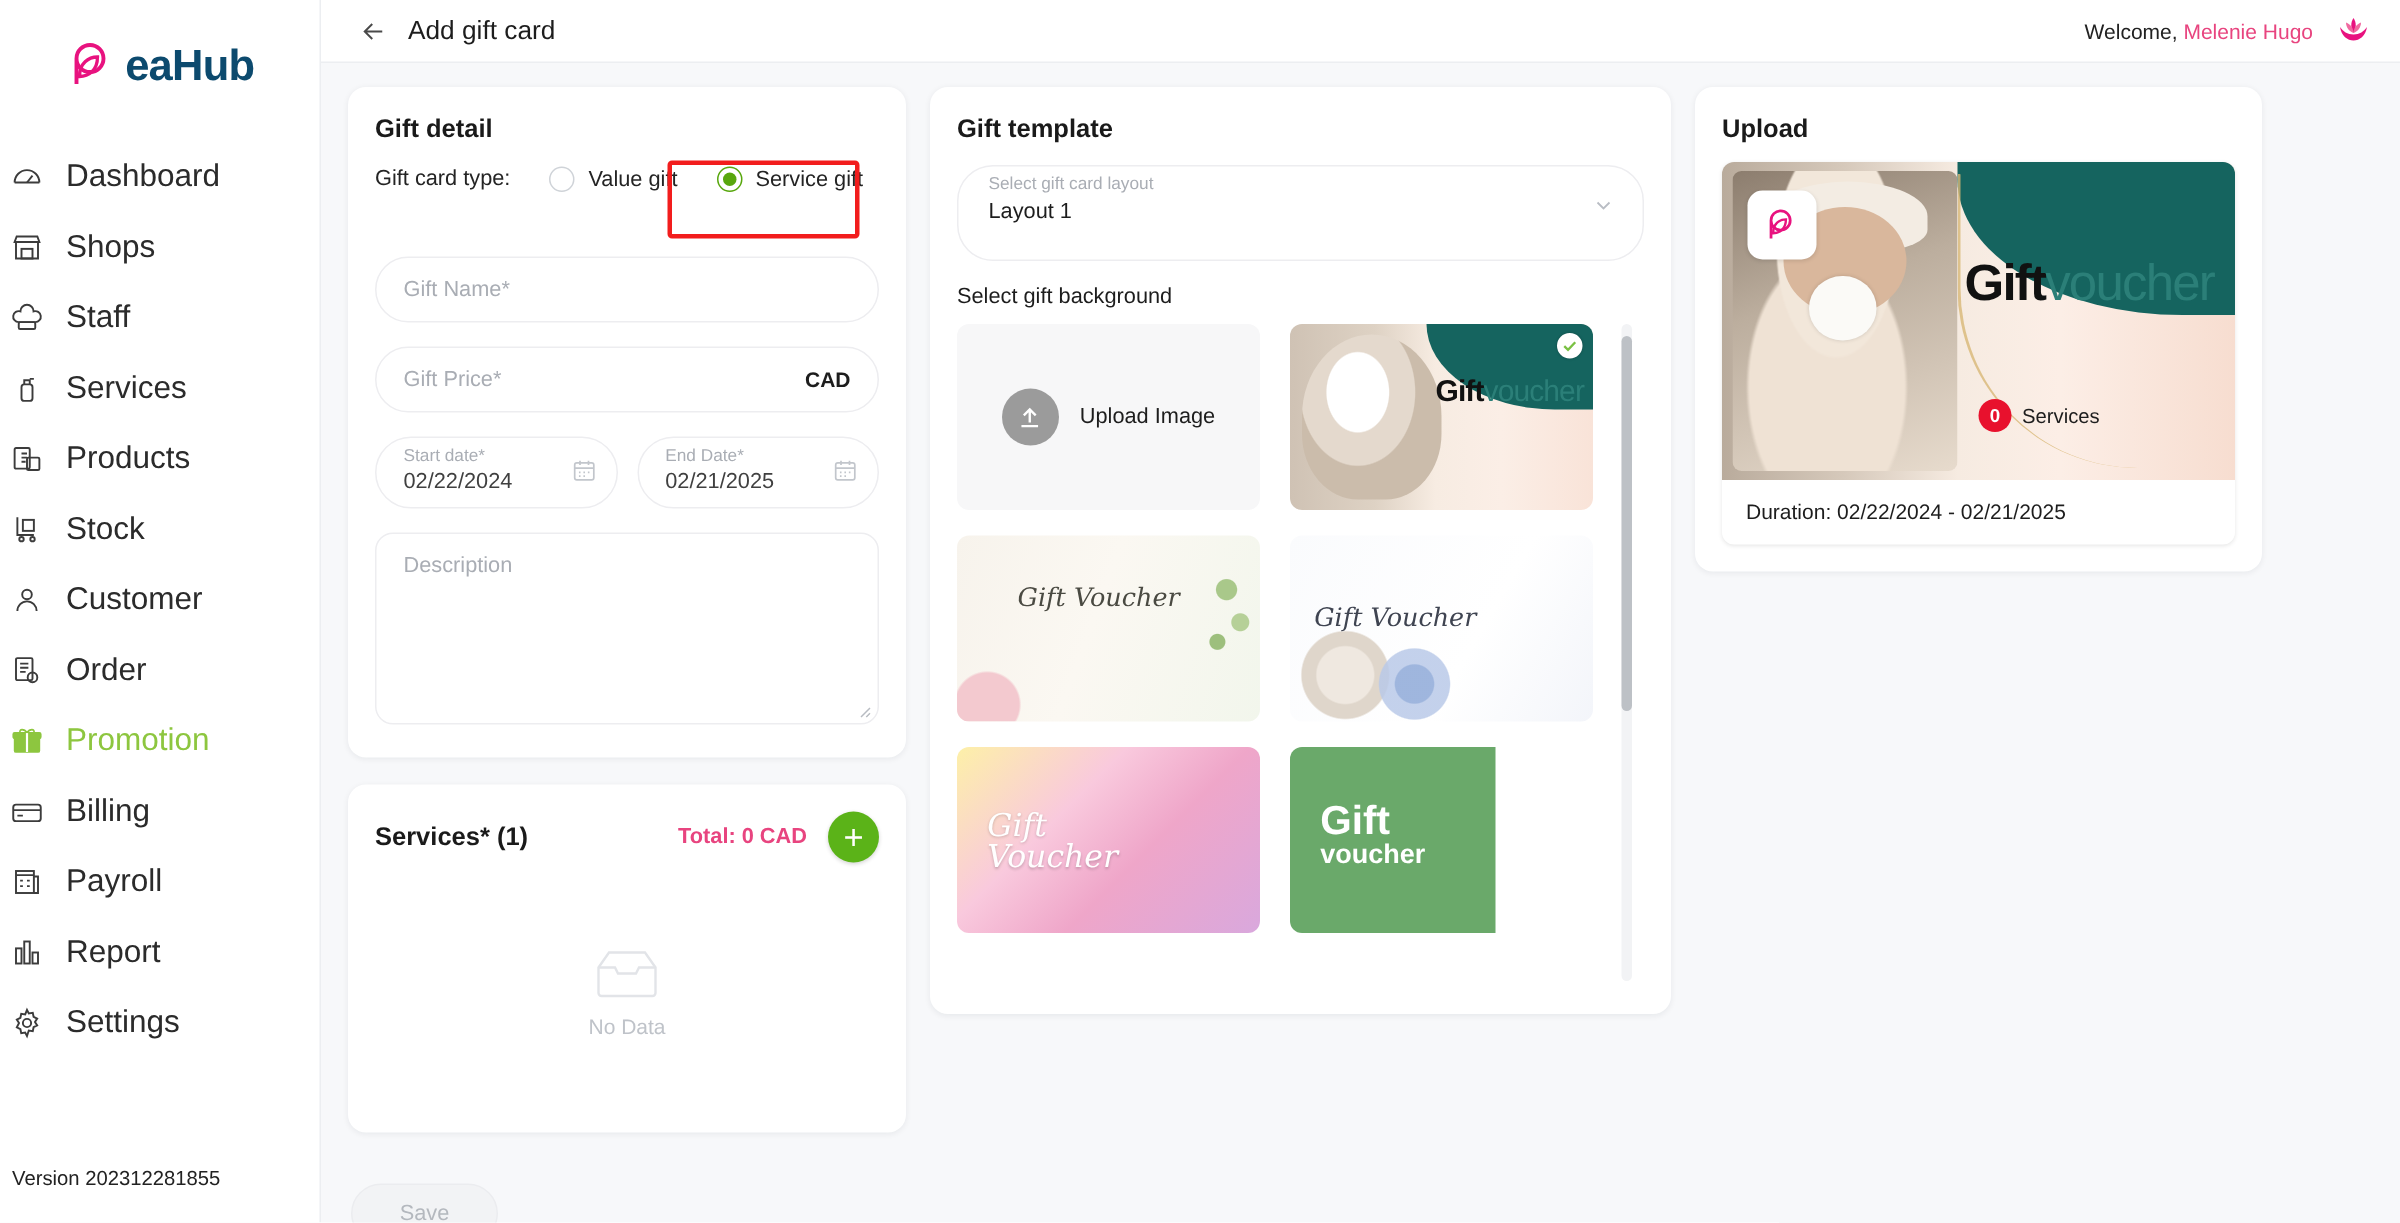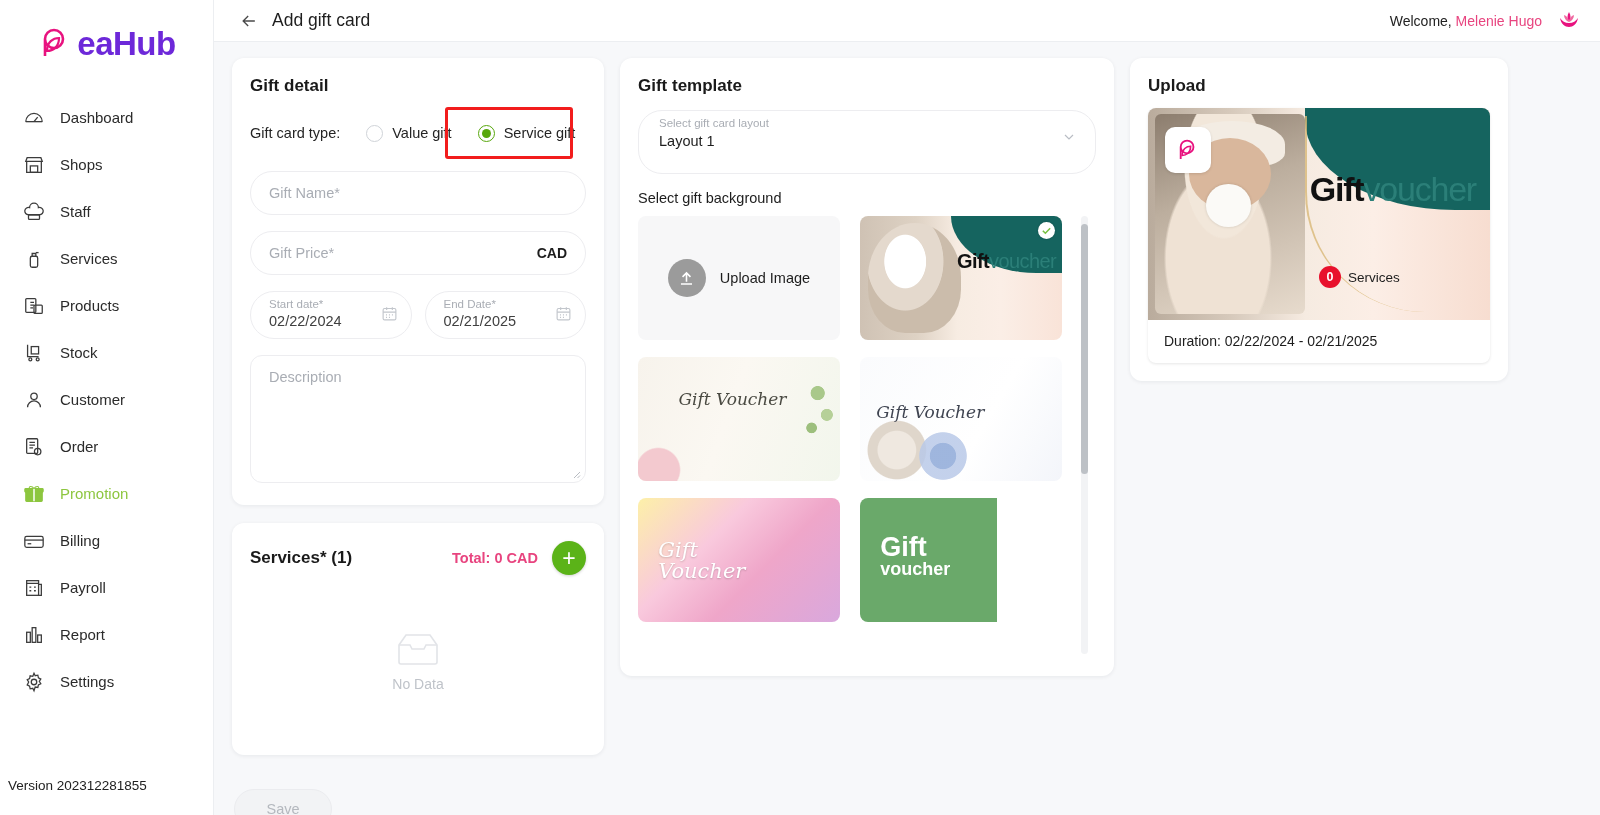--- a/index.html
+++ b/index.html
@@ -12,26 +12,26 @@
 
   
   .sidebar {
     width: 214px; height: 815px; background: #ffffff;
     border-right: 1px solid #eceef1;
     position: relative; flex: 0 0 214px;
   }
   .logo-wrap { height: 88px; display: flex; align-items: center; justify-content: center; }
   .logo { display: flex; align-items: center; gap: 2px; }
   .logo-mark { width: 38px; height: 38px; }
-  .logo-text { font-size: 33px; font-weight: 700; color: #6d28d9; letter-spacing: -0.5px; }
+  .logo-text { font-size: 29px; font-weight: 700; color: #0c4a6e; letter-spacing: -0.5px; }
   .nav { margin-top: 6px; }
   .nav-item {
     display: flex; align-items: center; gap: 14px;
-    height: 47px; padding-left: 22px; cursor: pointer;
-    color: #2b2b2b; font-size: 15px;
+    height: 47px; padding-left: 6px; cursor: pointer;
+    color: #2b2b2b; font-size: 21px;
   }
   .nav-item .nav-ico { width: 24px; height: 24px; flex: 0 0 24px; display:flex; align-items:center; justify-content:center; }
   .nav-item.active { color: #8dc63f; }
   .nav-item.active .nav-ico svg { stroke: #8dc63f; }
   .version {
     position: absolute; bottom: 22px; left: 8px;
     font-size: 13.5px; color: #222; white-space: nowrap;
   }
 
   
@@ -48,21 +48,21 @@
   .lotus { width: 26px; height: 24px; cursor: pointer; }
 
   .content { flex: 1; display: flex; gap: 16px; padding: 16px 18px 0 18px; align-items: flex-start; }
 
   .card { background: #fff; border-radius: 12px; box-shadow: 0 1px 4px rgba(16,24,40,.07); }
   .card-h { font-size: 17px; font-weight: 700; color: #1a1a1a; }
 
   
   .col1 { width: 372px; flex: 0 0 372px; display: flex; flex-direction: column; gap: 18px; }
   .gift-detail { padding: 18px 18px 22px 18px; }
-  .type-row { display: flex; align-items: center; margin-top: 15px; height: 44px; position: relative; }
+  .type-row { display: flex; align-items: flex-start; margin-top: 15px; height: 44px; position: relative; }
   .type-label { font-size: 14.5px; color: #242424; }
   .radio-opt { display: flex; align-items: center; gap: 9px; cursor: pointer; font-size: 14.5px; color: #242424; }
   .radio-opt.first { margin-left: 26px; }
   .radio { width: 17px; height: 17px; border-radius: 50%; border: 1.5px solid #cfd3d8; background:#fff; display:flex; align-items:center; justify-content:center; flex:0 0 17px;}
   .radio.checked { border-color: #58a70d; }
   .radio.checked::after { content:""; width: 9px; height: 9px; border-radius:50%; background:#58a70d; }
   .hl-box { position: absolute; left: 195px; top: -4px; width: 128px; height: 52px; border: 3px solid #f21d1d; border-radius: 3px; pointer-events:none; }
 
   .field {
     height: 44px; border: 1px solid #ededf0; border-radius: 22px;

